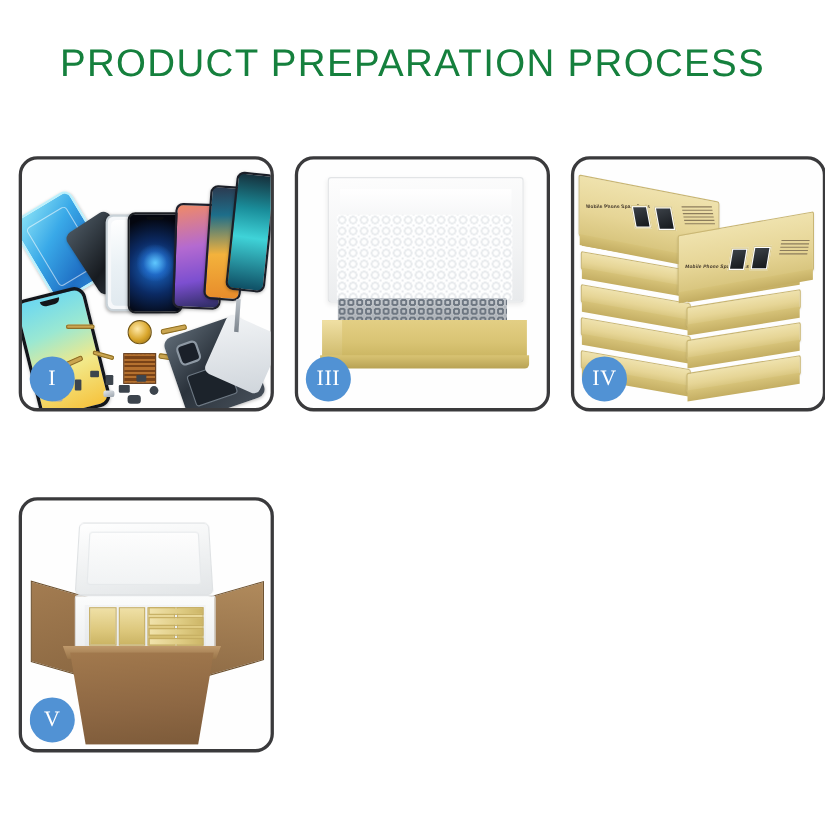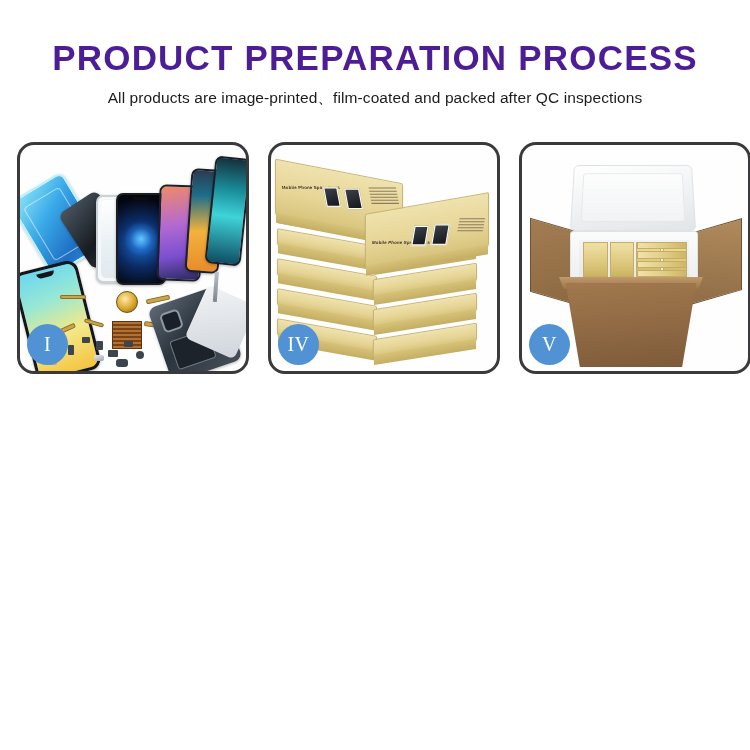--- a/index.html
+++ b/index.html
@@ -8,23 +8,23 @@
     background:#ffffff;
     font-family:"Liberation Sans", sans-serif;
     overflow:hidden;
   }
   .page { position:relative; width:750px; height:750px; }
 
   
   .header { padding-top:40px; text-align:center; }
   .title {
     font-size:35px;
-    font-weight:700;
+    font-weight:400;
     letter-spacing:1.2px;
-    color:#4c1d95;
+    color:#15803d;
     line-height:1;
   }
   .subtitle {
     margin-top:13px;
     font-size:15.5px;
     font-weight:400;
     color:#1c1c1c;
     letter-spacing:0.1px;
   }
 
@@ -334,21 +334,20 @@
   .p6-tape2{position:absolute;left:30px;top:134px;width:16px;height:22px;background:#9b7a52;opacity:.85;transform:skewY(12deg);}
   .p6-seam{position:absolute;left:58px;top:4px;width:2px;height:62px;background:rgba(120,94,62,.75);transform:rotate(-29deg);}
 </style>
 </head>
 <body>
 
 <div class="page">
 
   <div class="header">
     <div class="title">PRODUCT PREPARATION PROCESS</div>
-    <div class="subtitle">All products are image-printed、film-coated and packed after QC inspections</div>
   </div>
 
   <div class="grid">
 
     <div class="panel">
       <div class="stage">
         <div class="ph p1-film"></div>
         <div class="ph p1-darkphone"></div>
         <div class="ph p1-glass"></div>
         <div class="ph p1-main">
@@ -382,20 +381,30 @@
         <div class="ph p1-chassis">
           <span class="cam"></span>
           <span class="batt"></span>
         </div>
         <div class="tool"></div>
       </div>
       <div class="badge">I</div>
     </div>
 
 
+    <div class="panel">
+      <div class="stage">
+        <div class="p3-lid"></div>
+        <div class="p3-foam"></div>
+        <div class="p3-bubbleblock"></div>
+        <div class="p3-tray"></div>
+        <div class="p3-trayfront"></div>
+      </div>
+      <div class="badge">III</div>
+    </div>
 
     <div class="panel">
       <div class="stage">
 
         <div class="stackbox" style="left:6px;top:62px;width:100px;height:17px;transform:skewY(10deg);">
             <span class="side"></span>
           </div>
         <div class="stackbox" style="left:6px;top:92px;width:100px;height:17px;transform:skewY(10deg);">
             <span class="side"></span>
           </div>

